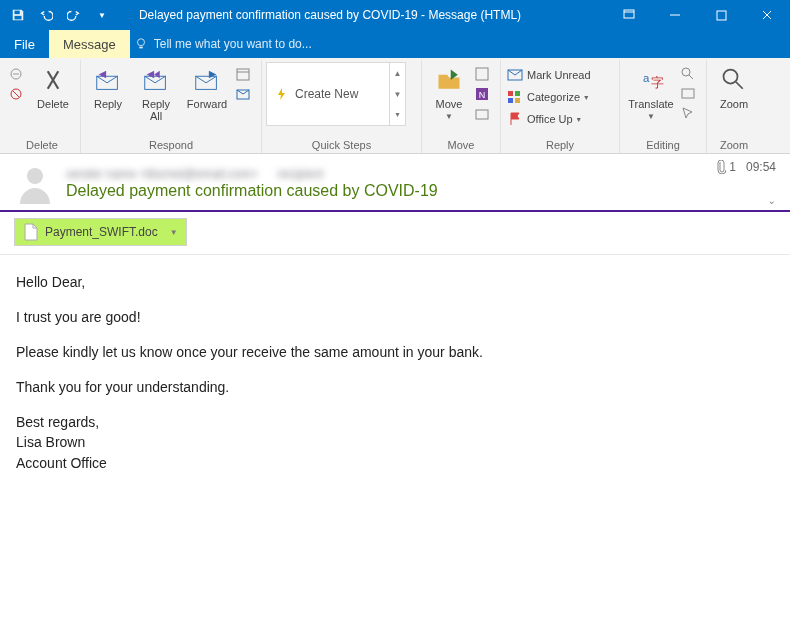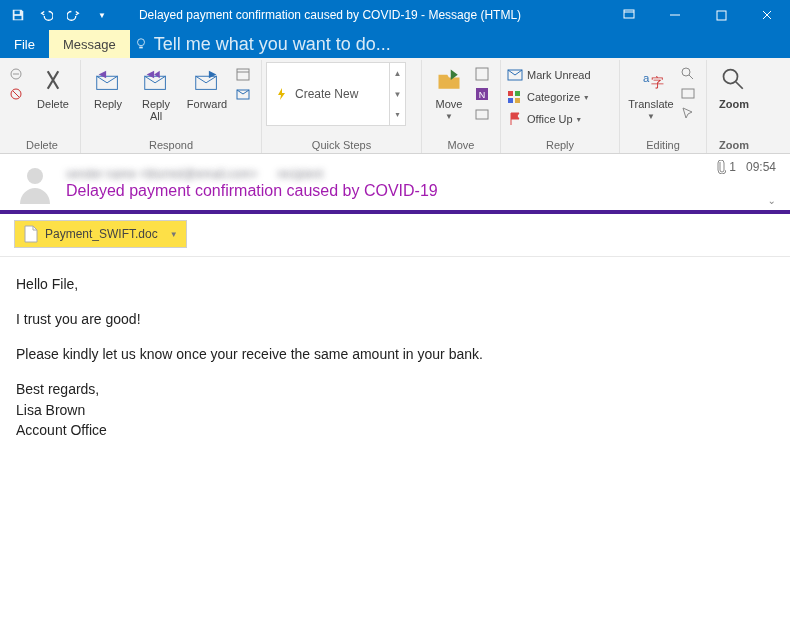--- a/index.html
+++ b/index.html
@@ -8,47 +8,47 @@
 .titlebar { height: 30px; background: #0173c7; color: #fff; display: flex; align-items: center; font-size: 12px; }
 .titlebar .qat { display: flex; align-items: center; gap: 4px; padding-left: 6px; }
 .titlebar .qat span { width: 24px; height: 24px; display: inline-flex; align-items: center; justify-content: center; }
 .titlebar .title { flex: 1; text-align: center; padding-right: 60px; }
 .titlebar .winbtns { display: flex; }
 .titlebar .winbtns span { width: 46px; height: 30px; display: inline-flex; align-items: center; justify-content: center; }
 
 .menubar { height: 28px; background: #0173c7; color: #fff; display: flex; align-items: center; font-size: 13px; }
 .menubar .tab { padding: 0 14px; height: 28px; display: flex; align-items: center; }
 .menubar .tab.active { background: #fef9c3; color: #444; }
-.menubar .tell { display: flex; align-items: center; gap: 6px; opacity: .85; font-size: 18px; margin-left: 4px; }
+.menubar .tell { display: flex; align-items: center; gap: 6px; opacity: .85; font-size: 12px; margin-left: 4px; }
 
 .ribbon { height: 96px; background: #f3f3f3; border-bottom: 1px solid #d4d4d4; display: flex; padding: 2px 4px 0; }
 .group { border-right: 1px solid #e1e1e1; padding: 0 4px; display: flex; flex-direction: column; }
-.group:last-child { border-right: none; font-weight: bold; }
+.group:last-child { border-right: none; }
 .group-body { flex: 1; display: flex; align-items: flex-start; gap: 2px; padding-top: 2px; }
 .group-label { text-align: center; font-size: 11px; color: #666; padding: 2px 0; }
 .rbtn { display: flex; flex-direction: column; align-items: center; width: 46px; font-size: 11px; color: #444; gap: 2px; padding: 2px; cursor: default; }
 .rbtn .ic { width: 32px; height: 32px; display: flex; align-items: center; justify-content: center; }
 .rbtn .lbl { text-align: center; line-height: 1.1; }
 .smallstack { display: flex; flex-direction: column; gap: 4px; padding-top: 4px; text-align: right; }
 .sbtn { display: flex; align-items: center; gap: 4px; font-size: 11px; color: #444; padding: 1px 2px; }
 .sbtn .sic { width: 16px; height: 16px; display: inline-flex; align-items: center; justify-content: center; }
 
 .quicksteps { width: 140px; border: 1px solid #d9d9d9; background: #fff; height: 64px; display: flex; align-items: center; padding: 0 8px; font-size: 12px; color: #555; position: relative; }
 .quicksteps .drop { position: absolute; right: 0; top: 0; bottom: 0; width: 16px; border-left: 1px solid #d9d9d9; display: flex; flex-direction: column; }
 .quicksteps .drop span { flex:1; display:flex; align-items:center; justify-content:center; color:#777; font-size:8px; }
 
-.header { padding: 8px 14px 6px; border-bottom: 4px solid #4c1d95; display: flex; align-items: center; gap: 10px; position: relative; }
+.header { padding: 8px 14px 6px; border-bottom: 2px solid #4c1d95; display: flex; align-items: center; gap: 10px; position: relative; }
 .avatar { width: 42px; height: 42px; }
 .hdr-text { flex: 1; }
 .from { font-size: 12px; color: transparent; text-shadow: 0 0 6px rgba(120,120,130,.9); user-select:none; }
-.subject { font-size: 16px; color: #a21caf; margin-top: 1px; }
+.subject { font-size: 16px; color: #4d7c0f; margin-top: 1px; }
 .hdr-right { position:absolute; right:14px; top:6px; display:flex; align-items:center; gap:10px; color:#666; font-size:12px; }
 
 .attachbar { padding: 6px 14px 8px; border-bottom: 1px solid #e8e8e8; }
-.attach { display: inline-flex; align-items: center; border: 1px solid #cfcfcf; background: #fde047; padding: 4px 8px; font-size: 12px; color: #444; gap: 6px; }
+.attach { display: inline-flex; align-items: center; border: 1px solid #cfcfcf; background: #bef264; padding: 4px 8px; font-size: 12px; color: #444; gap: 6px; }
 .attach .drop { color:#777; font-size:8px; padding-left:6px; }
 
 .bodyarea { padding: 18px 16px; font-family: Georgia, "Times New Roman", serif; font-size: 14px; color: #222; line-height: 1.35; }
 .bodyarea p { margin-bottom: 16px; }
 .bodyarea .sig { margin-bottom: 2px; }
 
 .chev { font-size: 8px; color: #666; }
 svg { display: block; }
 </style>
 </head>
@@ -359,19 +359,20 @@
     <svg width="16" height="18">
         <path d="M2 1h8l4 4v12H2z" fill="#fff" stroke="#aaa"></path>
         <path d="M10 1v4h4" fill="none" stroke="#aaa"></path>
       </svg>
     <span>Payment_SWIFT.doc</span>
     <span class="drop">▼</span>
   </div>
 </div>
 
 <div class="bodyarea">
-  <p>Hello File,</p>
+  <p>Hello Dear,</p>
   <p>I trust you are good!</p>
   <p>Please kindly let us know once your receive the same amount in your bank.</p>
+  <p>Thank you for your understanding.</p>
   <p class="sig">Best regards,</p>
   <p class="sig">Lisa Brown</p>
   <p class="sig">Account Office</p>
 </div>
 
 </body></html>

